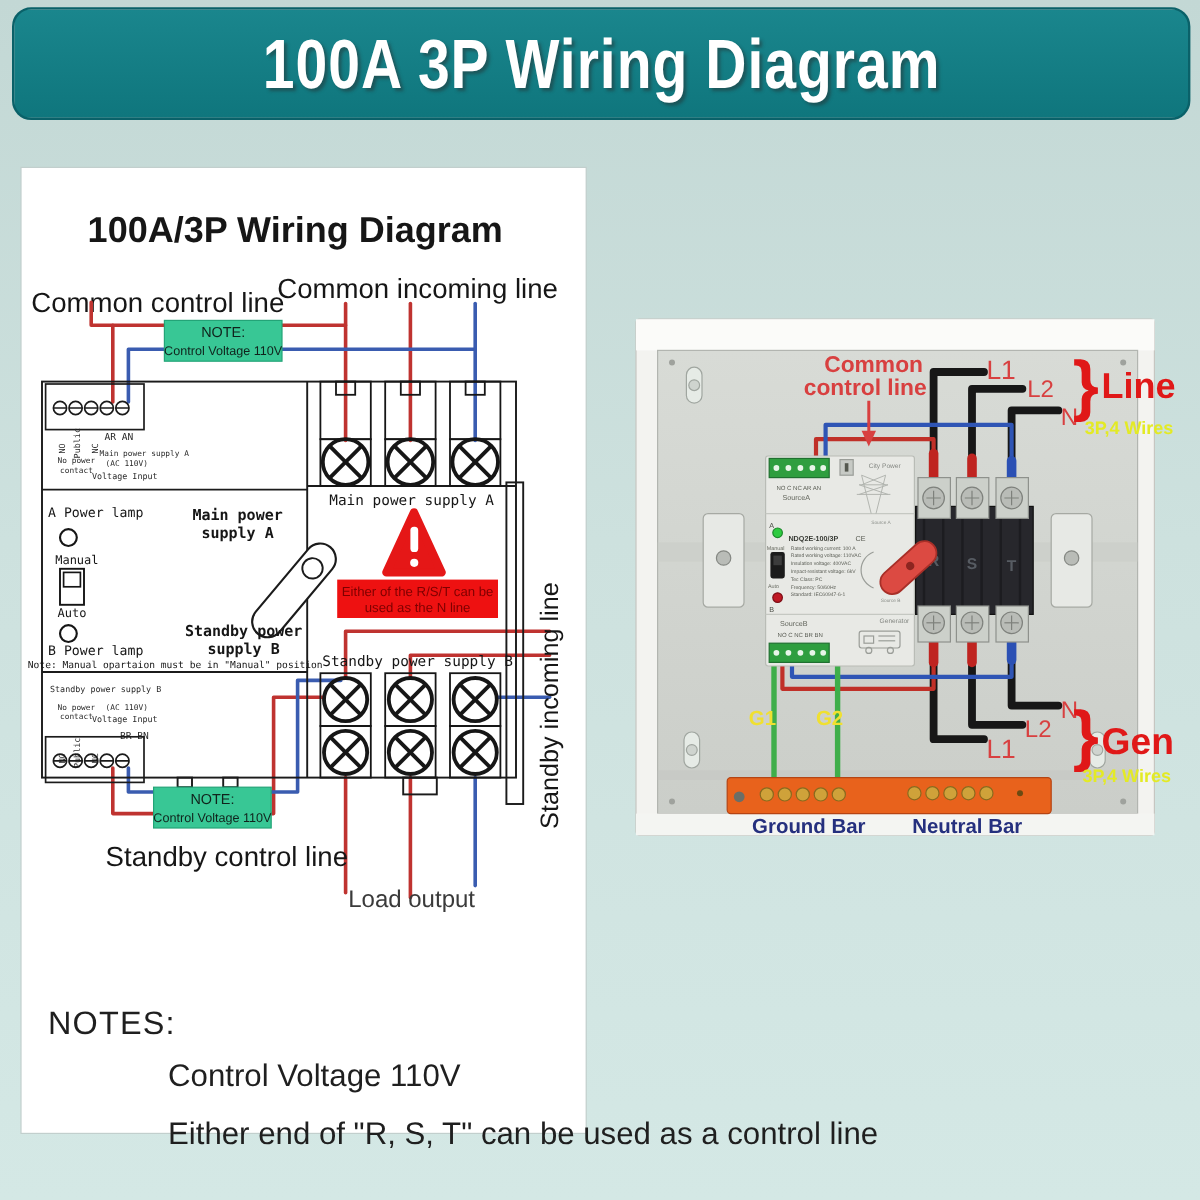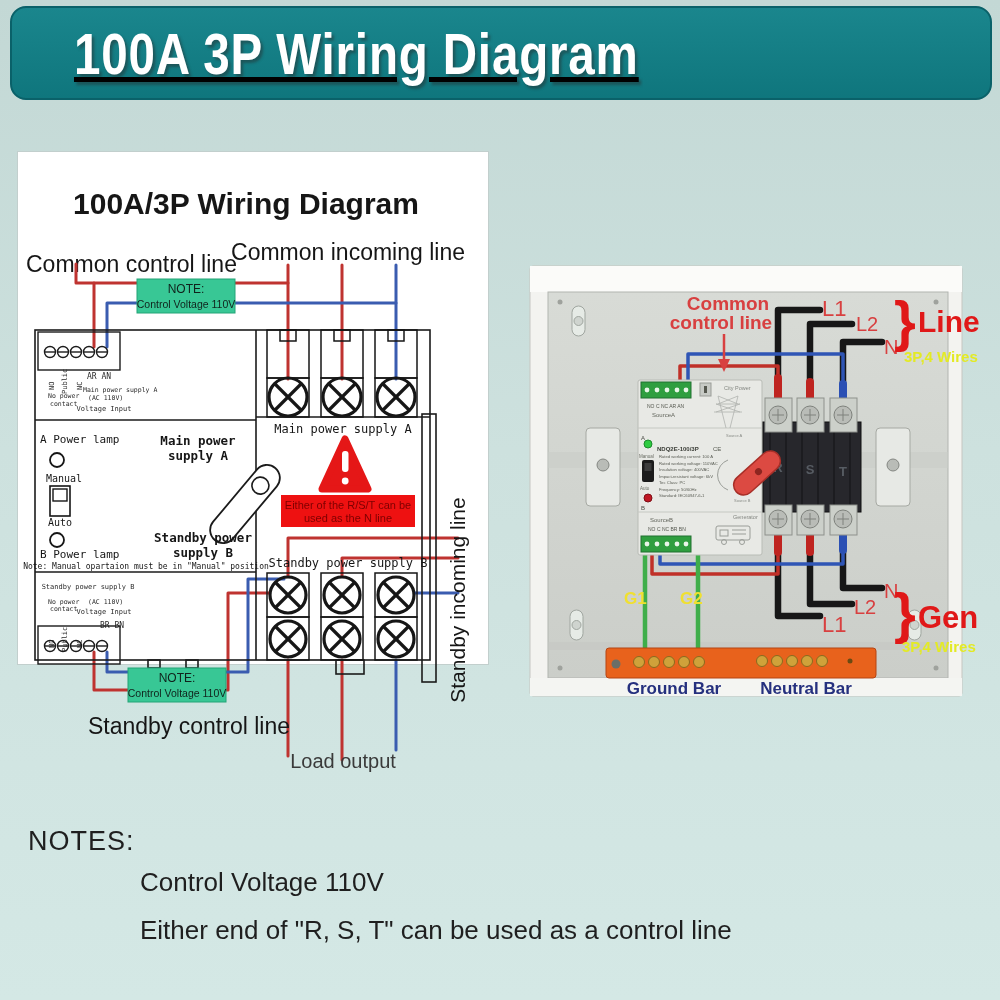--- a/index.html
+++ b/index.html
@@ -2,29 +2,29 @@
 <html><head>
 <meta charset="utf-8">
 <style>
   html,body{margin:0;padding:0;}
   .page{position:relative;width:1000px;height:1000px;overflow:hidden;
         background:linear-gradient(180deg,#c3d8d5 0%,#cde1de 45%,#d4e8e5 100%);
         font-family:"Liberation Sans",sans-serif;}
   .banner{position:absolute;left:10px;top:6px;width:978px;height:90px;
           background:linear-gradient(180deg,#1a868d,#0f767d);
           border:2px solid #0a6169;border-radius:16px;
-          display:flex;align-items:center;text-decoration:underline;}
+          display:flex;align-items:center;justify-content:center;}
   .banner span{display:inline-block;transform:scaleX(.82);
           font-size:58px;font-weight:bold;color:#ffffff;letter-spacing:1px;
           text-shadow:3px 3px 3px rgba(40,40,40,.45);white-space:nowrap;}
-  .left-panel{position:absolute;left:18px;top:152px;width:470px;height:512px;
+  .left-panel{position:absolute;left:18px;top:140px;width:470px;height:804px;
           background:#ffffff;box-shadow:0 0 0 1px #c2cfcd;}
   .photo-panel{position:absolute;left:528px;top:260px;width:470px;height:442px;}
   .notes{position:absolute;left:28px;top:826px;color:#1f1f1f;}
-  .notes h3{margin:0;font-size:27px;font-weight:normal;letter-spacing:1px;}
+  .notes h3{margin:12px;font-size:27px;font-weight:normal;letter-spacing:1px;}
   .notes ul{list-style:none;margin:10px 0 0 112px;padding:0;}
   .notes li{font-size:26px;margin-bottom:17px;white-space:nowrap;}
   svg text{font-family:"Liberation Sans",sans-serif;}
   text.mono{font-family:"DejaVu Sans Mono",monospace;}
 </style>
 </head>
 <body>
 
 <div class="page">
 

